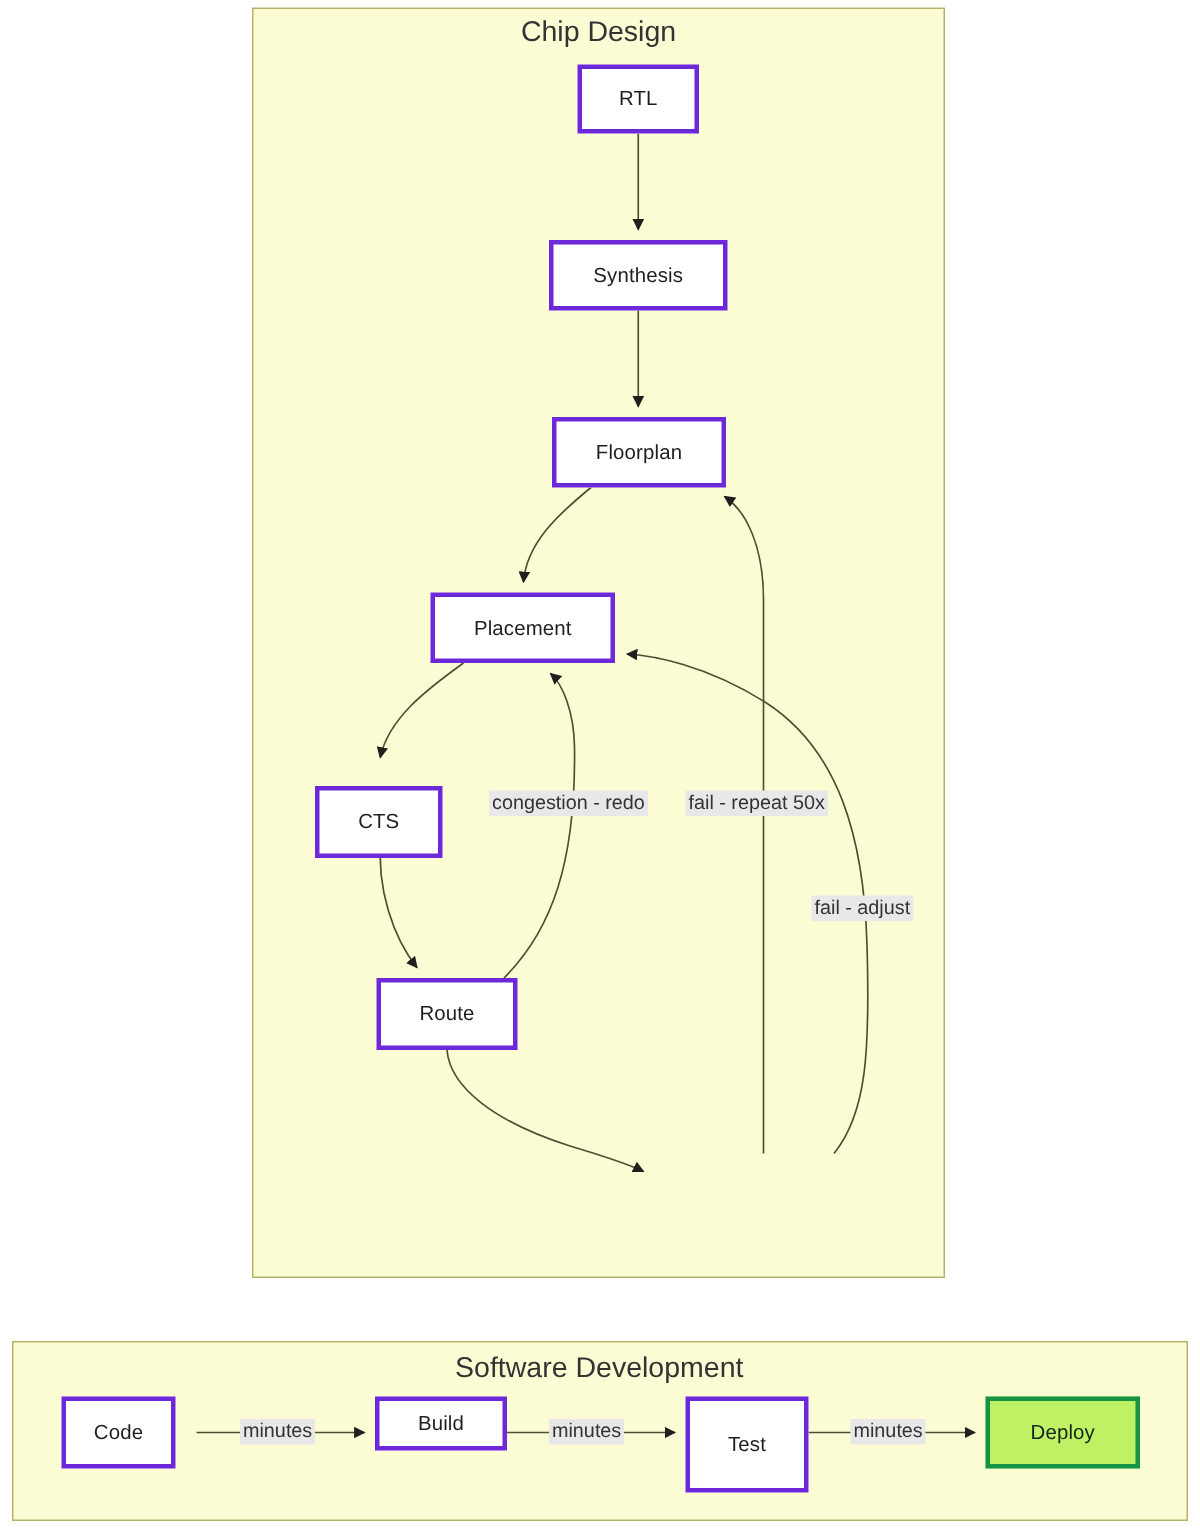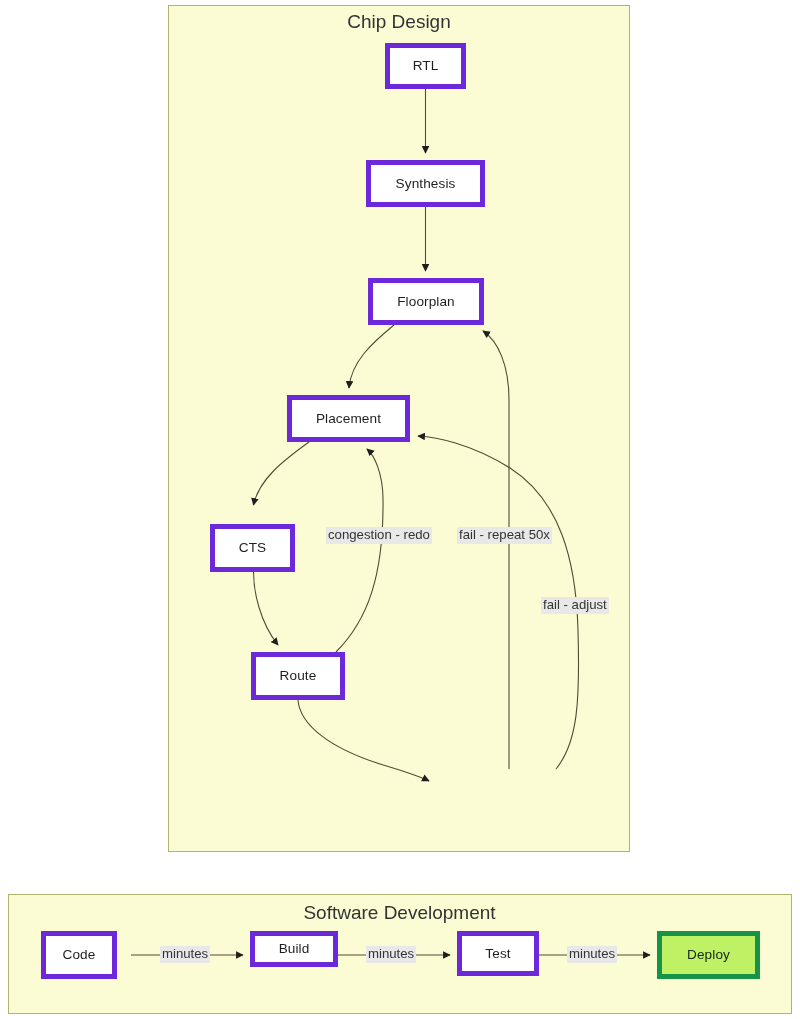--- a/index.html
+++ b/index.html
@@ -22,21 +22,21 @@
   }
   svg.canvas {
     position: absolute;
     left: 0; top: 0;
     width: 800px;
     height: 1019px;
   }
   .node-box {
     position: absolute;
     box-sizing: border-box;
-    border: 5px solid #6d28d9;
+    border: 3px solid #6d28d9;
     background: #ffffff;
     display: flex;
     align-items: center;
     justify-content: center;
     font-size: 13.6px;
     color: #1f1f1f;
     line-height: 1;
     letter-spacing: 0.1px;
   }
   .node-box.critical {
@@ -128,21 +128,21 @@
   <div class="edge-label" style="left:326px; top:527px;">congestion - redo</div>
 
   <div class="edge-label" style="left:457px; top:527px;">fail - repeat 50x</div>
 
   <div class="edge-label" style="left:541px; top:597px;">fail - adjust</div>
 
   <div class="node-box" style="left:41px; top:931px; width:76px; height:48px;">Code</div>
 
   <div class="node-box" style="left:250px; top:931px; width:88px; height:36px;">Build</div>
 
-  <div class="node-box" style="left:457px; top:931px; width:82px; height:45px;">Test</div>
+  <div class="node-box" style="left:457px; top:931px; width:82px; height:64px;">Test</div>
 
   <div class="node-box success" style="left:657px; top:931px; width:103px; height:48px;">Deploy</div>
 
   <div class="edge-label" style="left:160px; top:946px;">minutes</div>
 
   <div class="edge-label" style="left:366px; top:946px;">minutes</div>
 
   <div class="edge-label" style="left:567px; top:946px;">minutes</div>
 
 </div>

